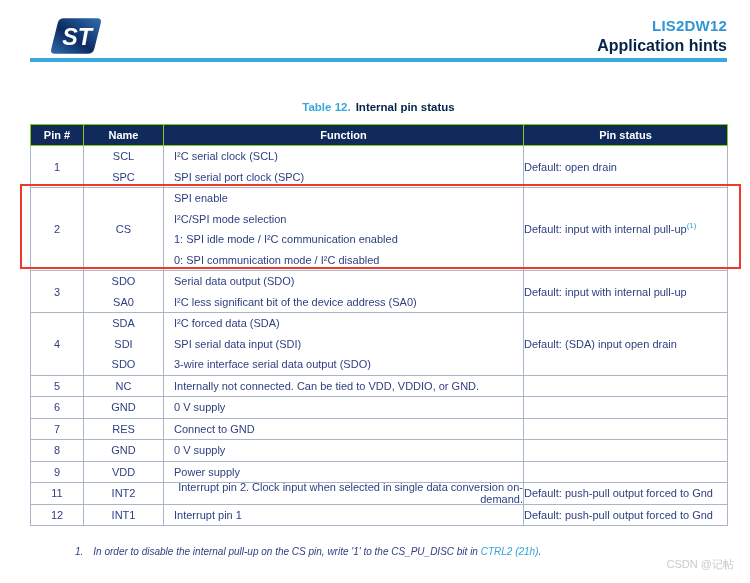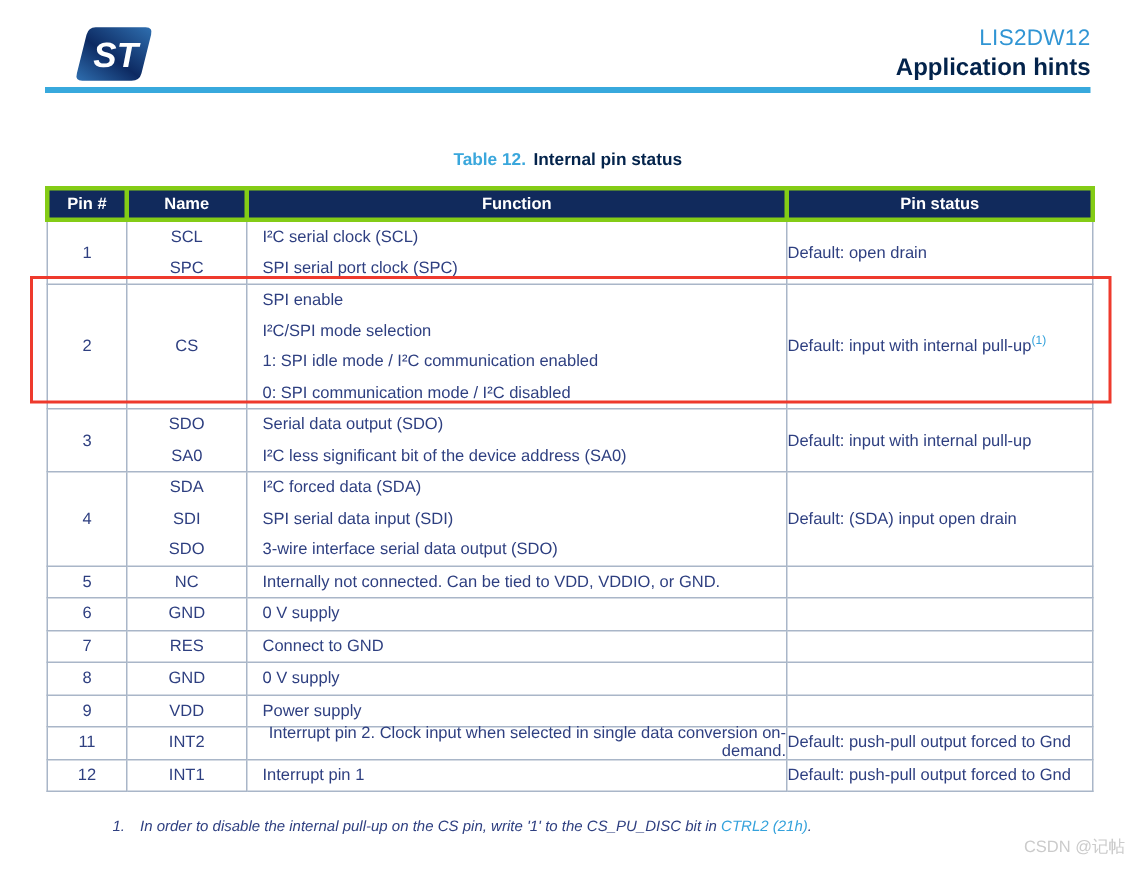--- a/index.html
+++ b/index.html
@@ -3,57 +3,57 @@
 <meta charset="utf-8">
 <style>
   * { margin:0; padding:0; box-sizing:border-box; }
   html,body { background:#ffffff; }
   body { width:750px; height:583px; font-family:"Liberation Sans", sans-serif; }
   .page { position:relative; width:750px; height:583px; background:#ffffff; overflow:hidden; }
 
   
   .logo { position:absolute; left:48px; top:16px; width:56px; height:40px; }
   .header-right { position:absolute; right:23px; top:17px; text-align:right; }
-  .product-name { font-size:15px; font-weight:normal; color:#3095d4; letter-spacing:.2px; }
+  .product-name { font-size:15px; font-weight:bold; color:#3095d4; letter-spacing:.2px; }
   .doc-subtitle { font-size:16px; font-weight:bold; color:#03234b; margin-top:3px; }
   .rule { position:absolute; left:30px; top:58px; width:697px; height:4px; background:#38a9dd; }
 
   
   .table-title { position:absolute; left:30px; top:101px; width:697px; text-align:center;
                  font-size:11.5px; font-weight:bold; }
   .table-title .prefix { color:#3aa7dc; margin-right:5px; }
   .table-title .tname  { color:#03234b; }
 
   
   table.pin-table { position:absolute; left:30px; top:124px; width:697px;
                     border-collapse:collapse; table-layout:fixed;
                     font-size:11px; color:#2e3f80; }
   .pin-table th { background:#112a5c; color:#ffffff; font-weight:bold; font-size:11px;
-                  height:21px; border:3px solid #84cc16; text-align:center; }
+                  height:21px; border:1px solid #84cc16; text-align:center; }
   .pin-table td { border:1px solid #a9b6c8; padding:0; vertical-align:middle; background:#ffffff; }
   .c-pin  { text-align:center; }
   .c-name { text-align:center; }
   .c-func .line { padding-left:10px; }
   .c-status { padding-left:7px; }
   .line { height:20.5px; display:flex; align-items:center;text-align:right; }
   .c-name .line { justify-content:center; padding-left:0; }
   sup.fn-ref { color:#35a2dc; font-size:8px; vertical-align:super; line-height:0; }
 
   
   .red-box { position:absolute; left:20px; top:184px; width:721px; height:85px;
              border:2px solid #ee3a2d; background:transparent; pointer-events:none; }
 
   
   .footnote { position:absolute; left:31px; top:546px; font-size:10px; font-style:italic;
               color:#2e3f80;margin-left:44px; }
   .footnote .fn-num { margin-right:10px; }
   .fn-link { color:#35a2dc; text-decoration:none; font-style:italic; }
 
   
-  .watermark { position:absolute; right:0; top:557px; font-size:11px; color:#cbcbcb; }
+  .watermark { position:absolute; right:16px; top:557px; font-size:11px; color:#cbcbcb; }
 </style>
 </head>
 <body>
 
 <div class="page">
 
   <div class="logo">
     <svg width="56" height="40" viewBox="0 0 100 72">
       <defs>
         <linearGradient id="stg" x1="0" y1="1" x2="1" y2="0">

